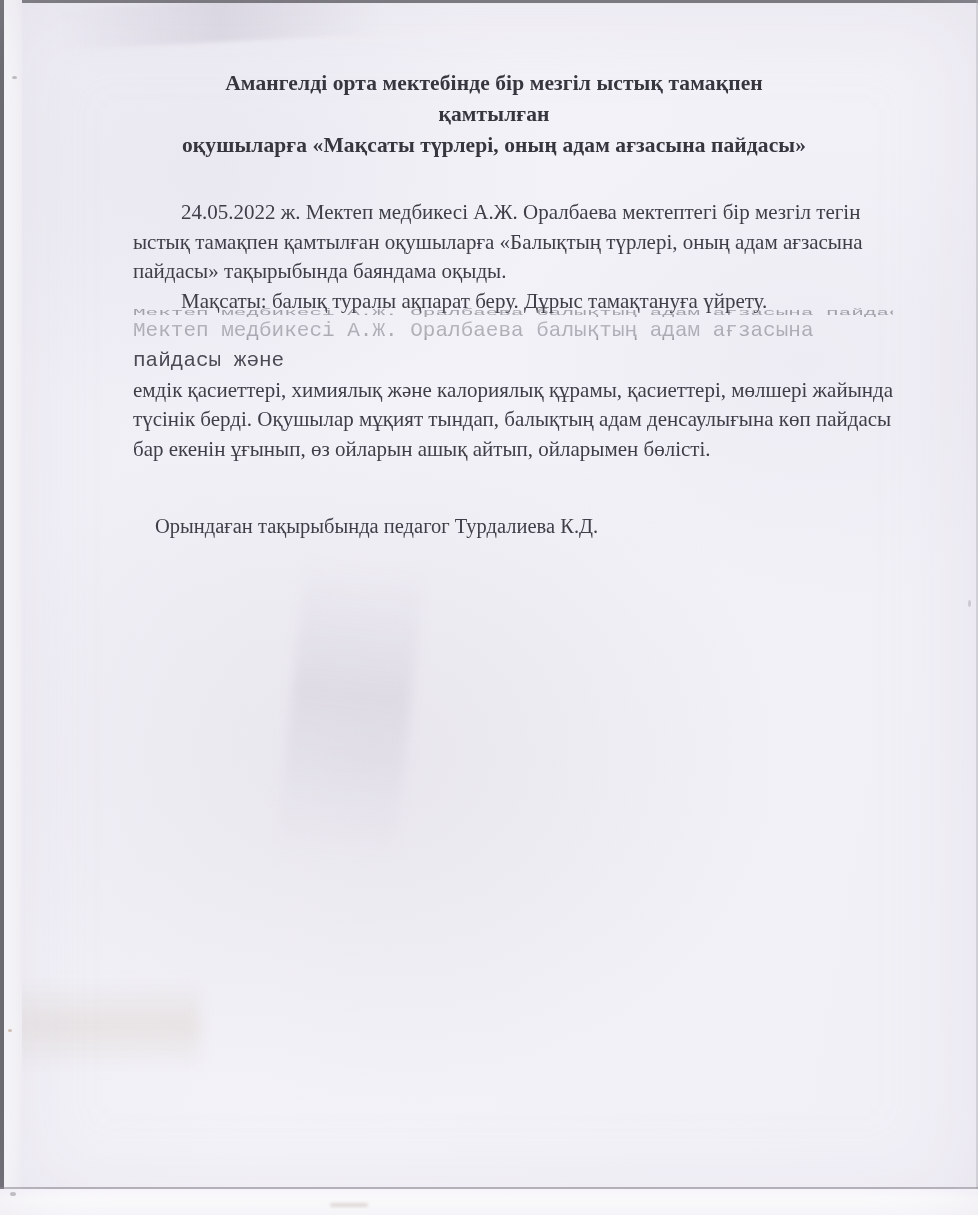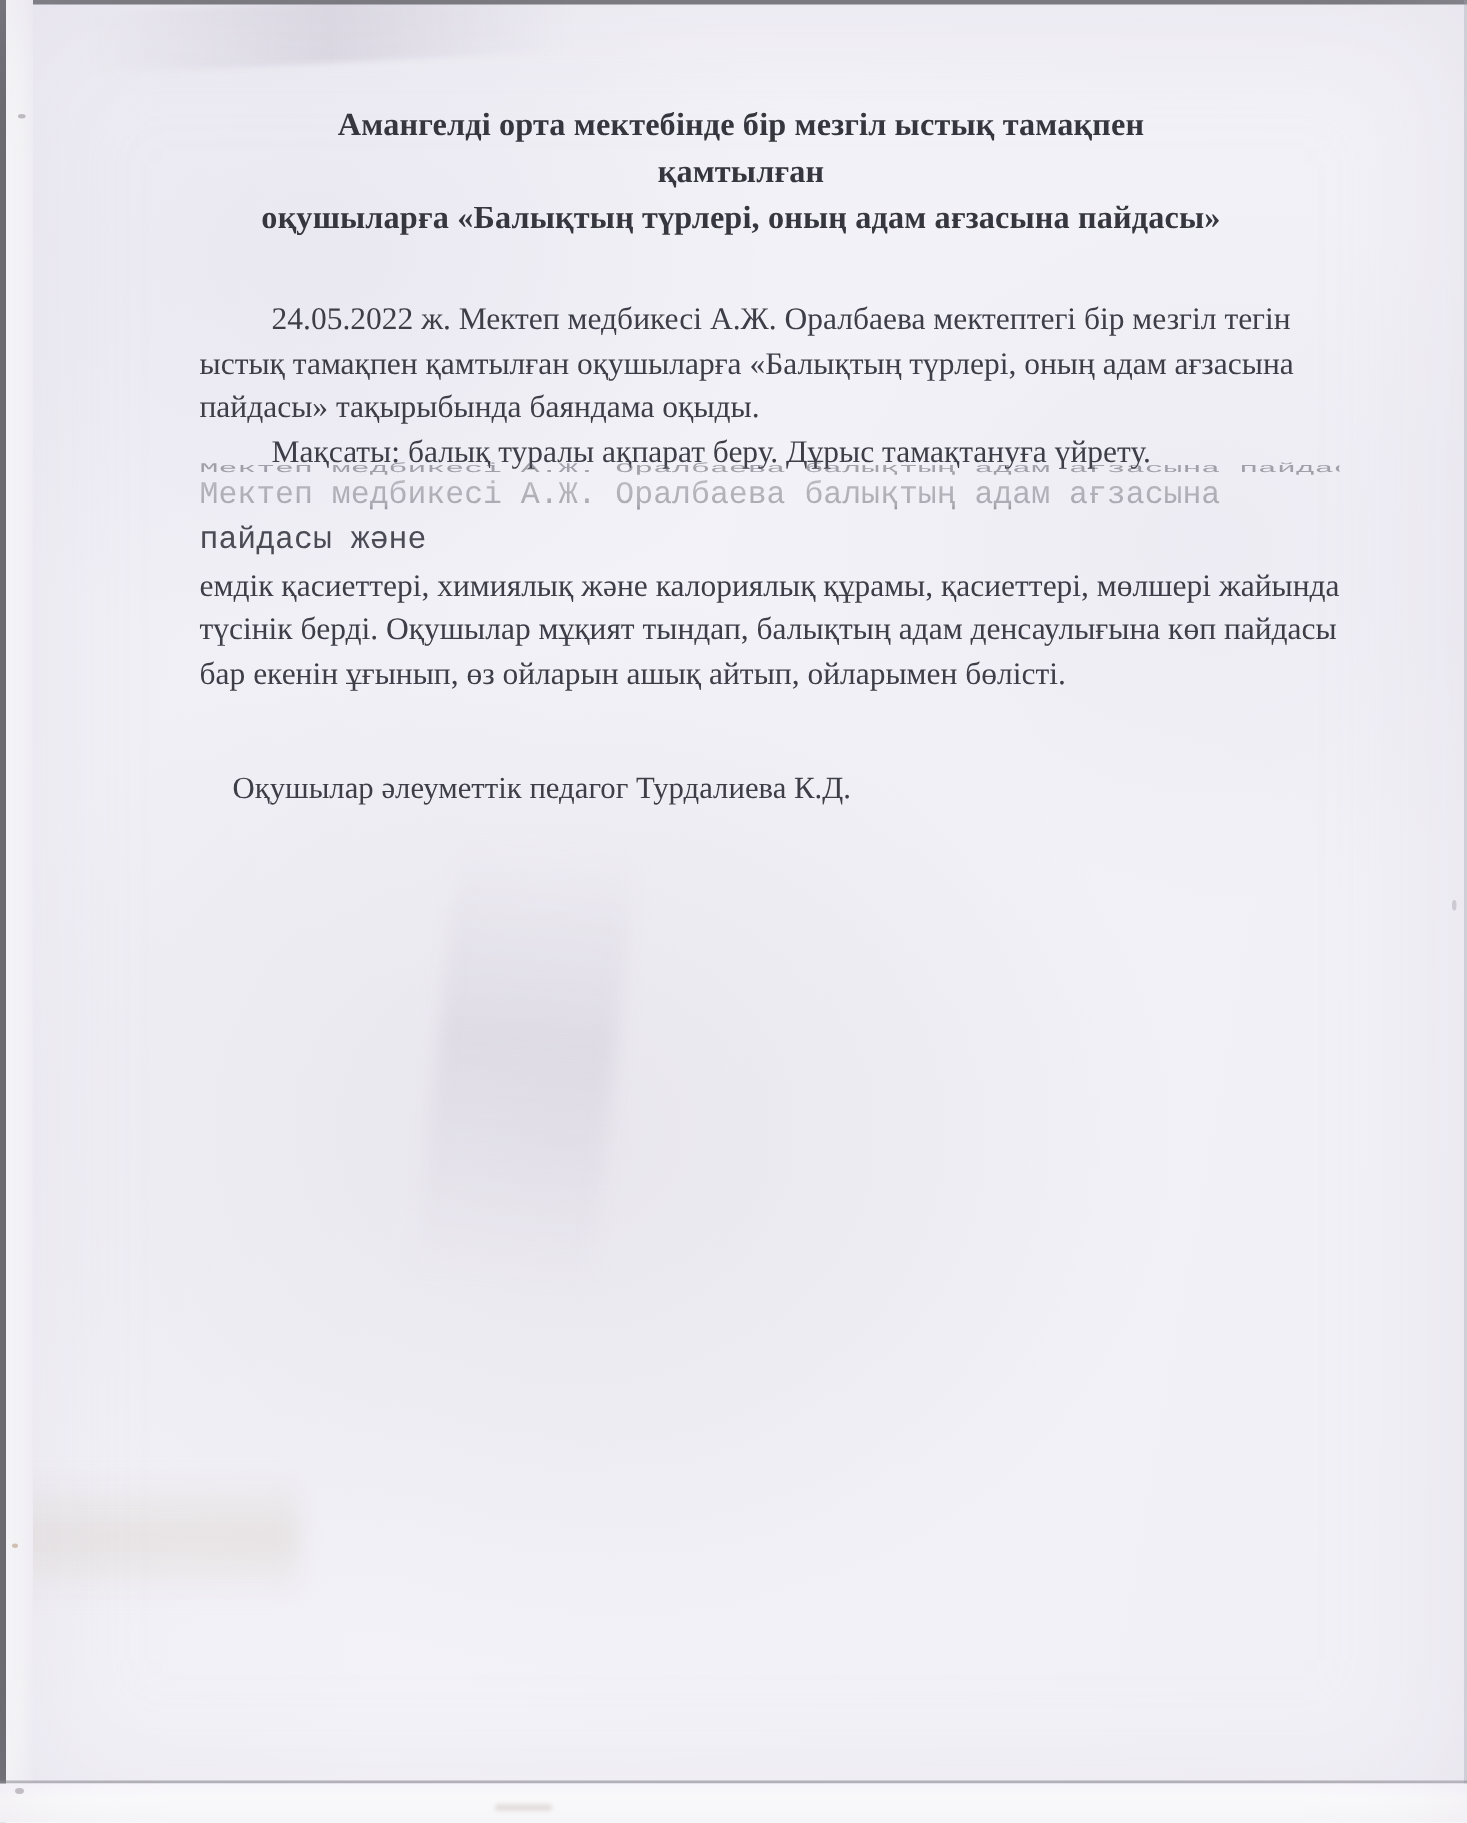--- a/index.html
+++ b/index.html
@@ -170,37 +170,37 @@
 
   <div class="paper-tint"></div>
   <div class="crease crease-a"></div>
   <div class="crease crease-b"></div>
   <div class="crease crease-c"></div>
 
   <div class="doc-content">
 
     <div class="doc-title">
       <span class="title-line">Амангелді орта мектебінде бір мезгіл ыстық тамақпен қамтылған</span>
-      <span class="title-line">оқушыларға «Балықтың түрлері, оның адам ағзасына пайдасы»</span>
+      <span class="title-line">оқушыларға «Мақсаты түрлері, оның адам ағзасына пайдасы»</span>
     </div>
 
     <div class="doc-body">
 
       <p class="para">24.05.2022 ж. Мектеп медбикесі А.Ж. Оралбаева мектептегі бір мезгіл тегін ыстық тамақпен қамтылған оқушыларға «Балықтың түрлері, оның адам ағзасына пайдасы» тақырыбында баяндама оқыды.</p>
 
       <p class="para">Мақсаты: балық туралы ақпарат беру. Дұрыс тамақтануға үйрету.</p>
 
       <p class="para no-indent"><span class="ghost-line">
             <span class="ghost-copy">Мектеп медбикесі А.Ж. Оралбаева балықтың адам ағзасына пайдасы және</span>
             <span class="ghost-main">Мектеп медбикесі А.Ж. Оралбаева балықтың адам ағзасына пайдасы және</span>
           </span><span>емдік қасиеттері, химиялық және калориялық құрамы, қасиеттері, мөлшері жайында түсінік берді. Оқушылар мұқият тындап, балықтың адам денсаулығына көп пайдасы бар екенін ұғынып,  өз ойларын ашық айтып, ойларымен бөлісті.</span></p>
 
     </div>
 
-    <div class="doc-signature">Оқушылар әлеуметтік педагог Турдалиева К.Д.</div>
+    <div class="doc-signature">Орындаған тақырыбында педагог Турдалиева К.Д.</div>
 
   </div>
 
   <div class="frame-top"></div>
   <div class="frame-left"></div>
   <div class="frame-left-soft"></div>
   <div class="frame-right-edge"></div>
   <div class="frame-bottom-rule"></div>
   <div class="frame-bottom-band"></div>
 

